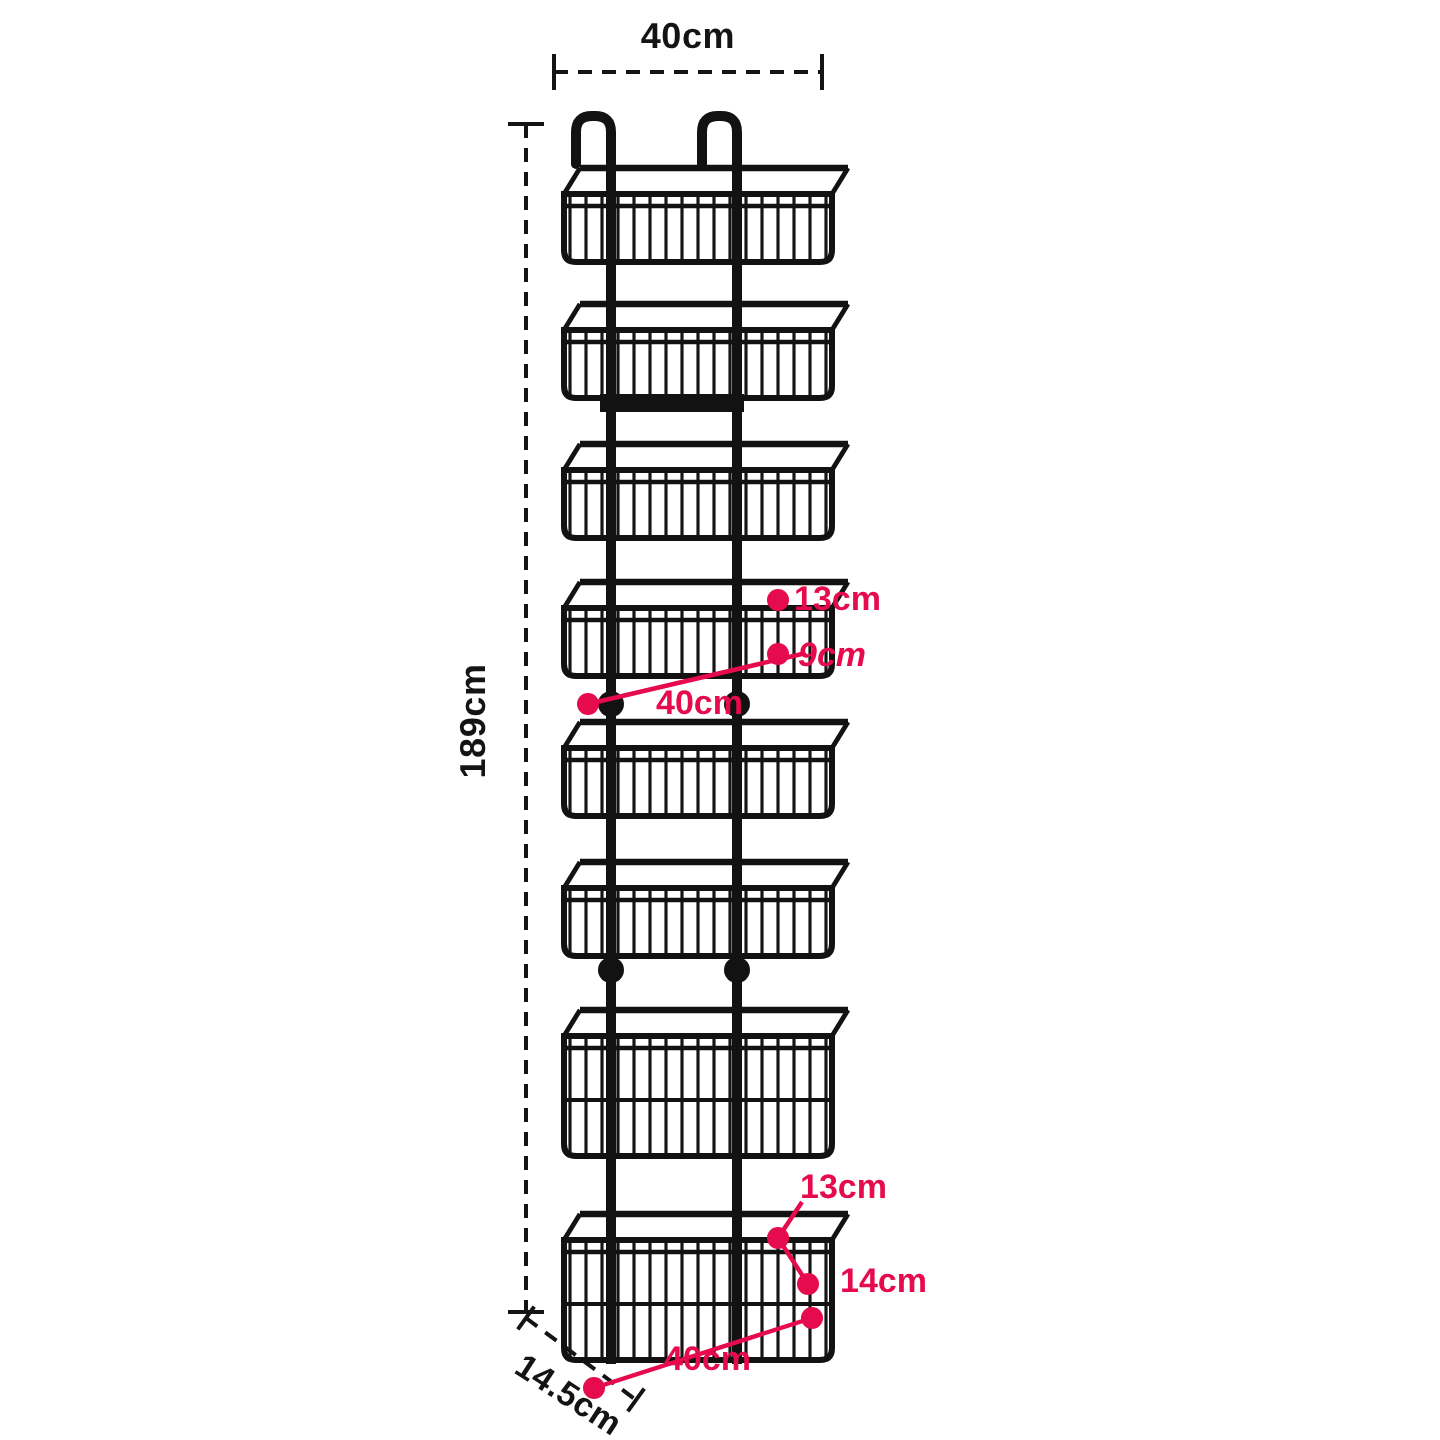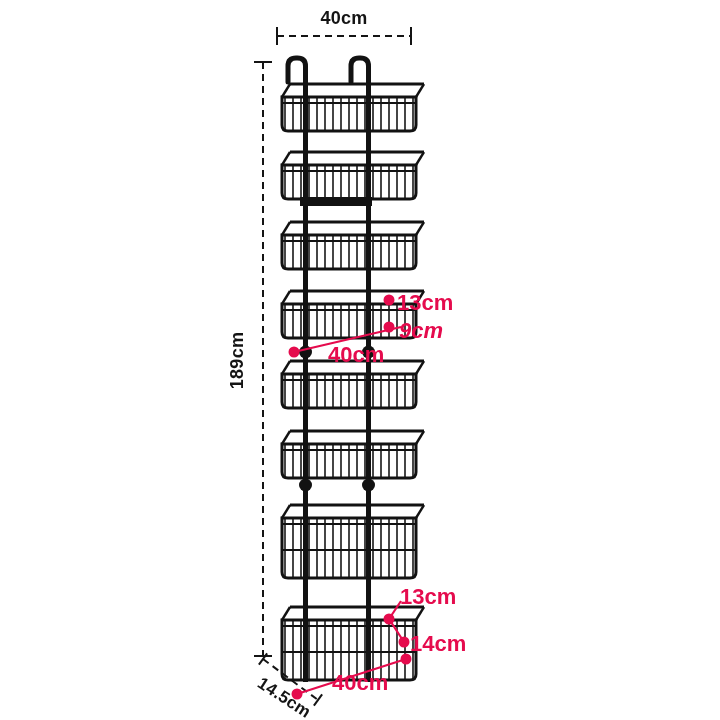--- a/index.html
+++ b/index.html
@@ -1,21 +1,21 @@
 <!DOCTYPE html>
 <html style="--annotation: #e50b4d; --ink: #141414;"><head>
 <meta charset="utf-8">
 <style>
   html,body{margin:0;padding:0;background:#ffffff;font-family:"Liberation Sans",sans-serif;}
   .canvas{position:relative;width:644px;height:720px;background:#ffffff;overflow:hidden;}
   .canvas svg{position:absolute;left:0;top:0;}
 
   
   .dim-label{position:absolute;font-weight:bold;color:var(--ink,#141414);font-size:18px;letter-spacing:.3px;white-space:nowrap;}
-  .red-label{position:absolute;font-weight:bold;color:var(--annotation,#e50b4d);font-size:22px;white-space:nowrap;}
+  .red-label{position:absolute;font-weight:bold;color:var(--annotation,#e50b4d);font-size:17px;white-space:nowrap;}
   .rot-ccw{transform:rotate(-90deg);transform-origin:center center;text-align:center;}
   .rot-depth{transform:rotate(33deg);transform-origin:center center;text-align:center;}
   .center{text-align:center;}
 
   
   .rail{fill:#121212;}
   .knob{fill:#121212;}
   .hook{stroke:#121212;stroke-width:5;fill:none;stroke-linecap:round;}
   .dim{stroke:var(--ink,#141414);stroke-width:2;fill:none;}
   .dashed{stroke-dasharray:7 5;}
@@ -114,16 +114,16 @@
 
   <div class="dim-label rot-ccw" style="left:200px;top:350px;width:74px;">189cm</div>
 
   <div class="dim-label rot-depth" style="left:236px;top:688px;width:96px;font-size:17px;">14.5cm</div>
 
   <div class="red-label" style="left:397px;top:290px;">13cm</div>
   <div class="red-label" style="left:399px;top:318px;font-style:italic;">9cm</div>
   <div class="red-label" style="left:328px;top:342px;">40cm</div>
 
   <div class="red-label" style="left:400px;top:584px;">13cm</div>
-  <div class="red-label" style="left:410px;top:631px;">14cm</div>
+  <div class="red-label" style="left:400px;top:631px;padding-left:20px;">14cm</div>
   <div class="red-label" style="left:332px;top:670px;">40cm</div>
 
 </div>
 
 </body></html>

